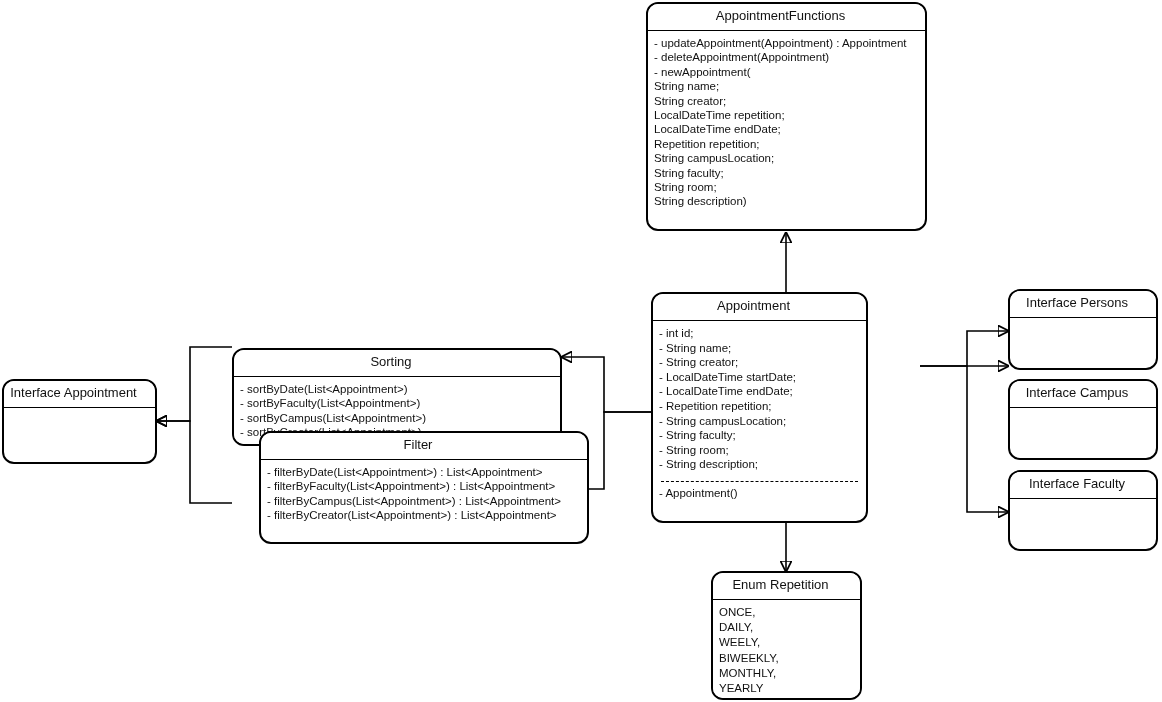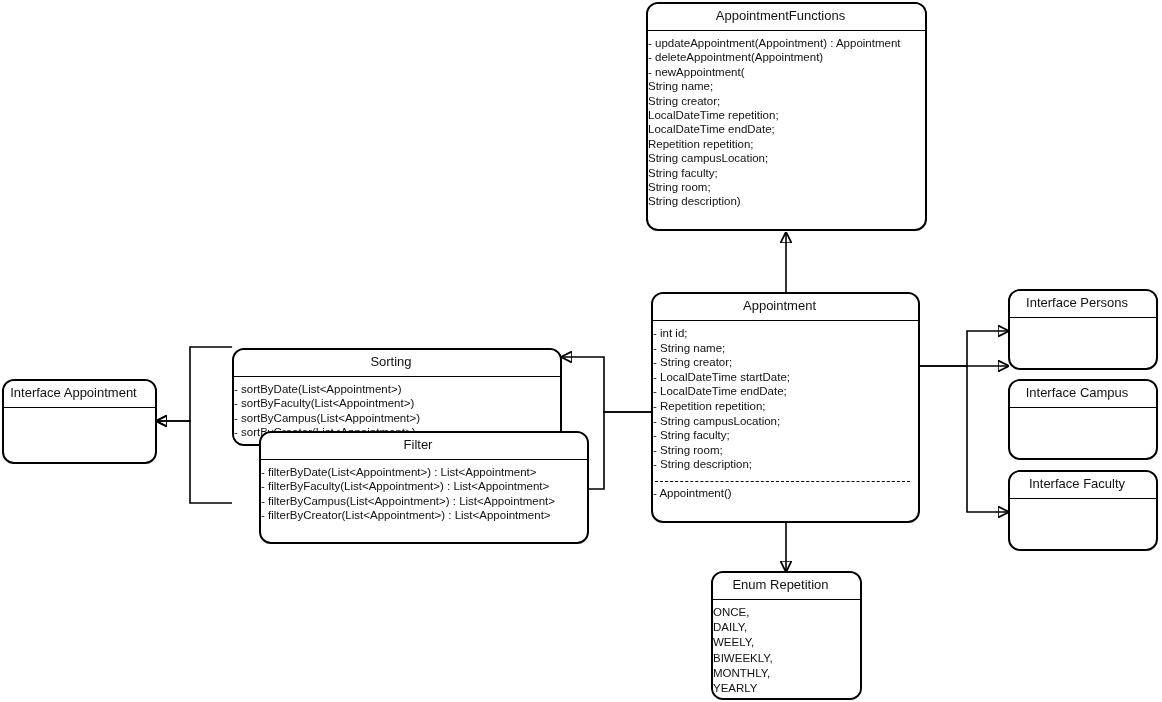--- a/index.html
+++ b/index.html
@@ -33,21 +33,21 @@
     font-size: 13px;
     color: #111111;
     line-height: 1.15;
     padding: 5px 16px 6px 4px;
     border-bottom: 1.6px solid #000000;
     background: #ffffff;
     white-space: nowrap;
   }
   .uml-body {
     box-sizing: border-box;
-    padding: 5px 6px 4px 0;
+    padding: 5px 6px 4px 6px;
     font-size: 11.5px;
     color: #111111;
     line-height: 14.4px;
     background: #ffffff;
   }
   .uml-body .line {
     white-space: pre;
   }
   .uml-sep {
     border-top: 1px dashed #000000;
@@ -112,21 +112,21 @@
         <div class="line">LocalDateTime repetition;</div>
         <div class="line">LocalDateTime endDate;</div>
         <div class="line">Repetition repetition;</div>
         <div class="line">String campusLocation;</div>
         <div class="line">String faculty;</div>
         <div class="line">String room;</div>
         <div class="line">String description)</div>
       </div>
   </div>
 
-  <div class="uml-box" style="left:651px; top:292px; width:269px; height:231px;">
+  <div class="uml-box" style="left:651px; top:292px; width:217px; height:231px;">
     <div class="uml-title">Appointment</div>
     <div class="uml-body tight">
       <div>
           <div class="line">- int id;</div>
           <div class="line">- String name;</div>
           <div class="line">- String creator;</div>
           <div class="line">- LocalDateTime startDate;</div>
           <div class="line">- LocalDateTime endDate;</div>
           <div class="line">- Repetition repetition;</div>
           <div class="line">- String campusLocation;</div>

